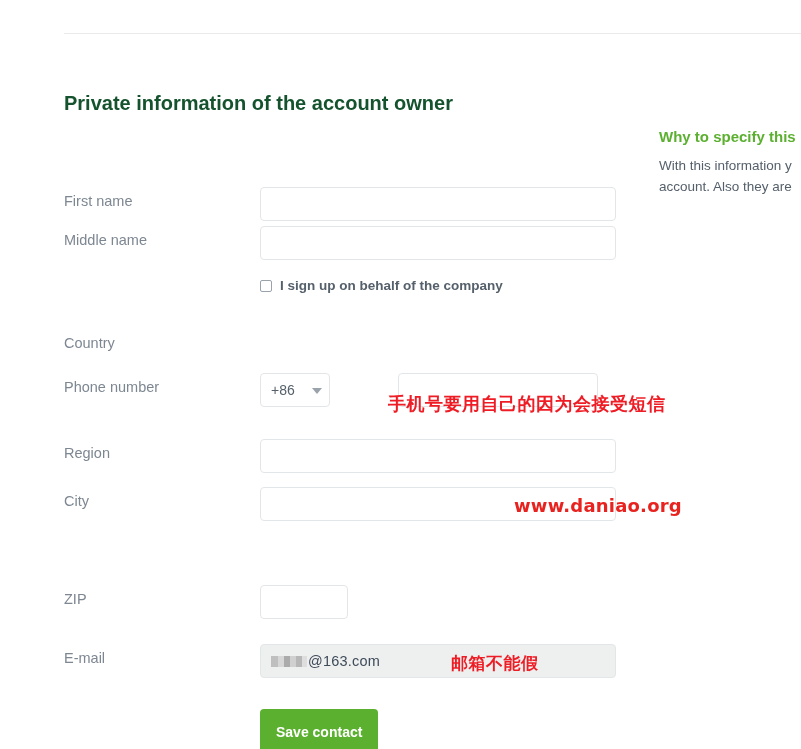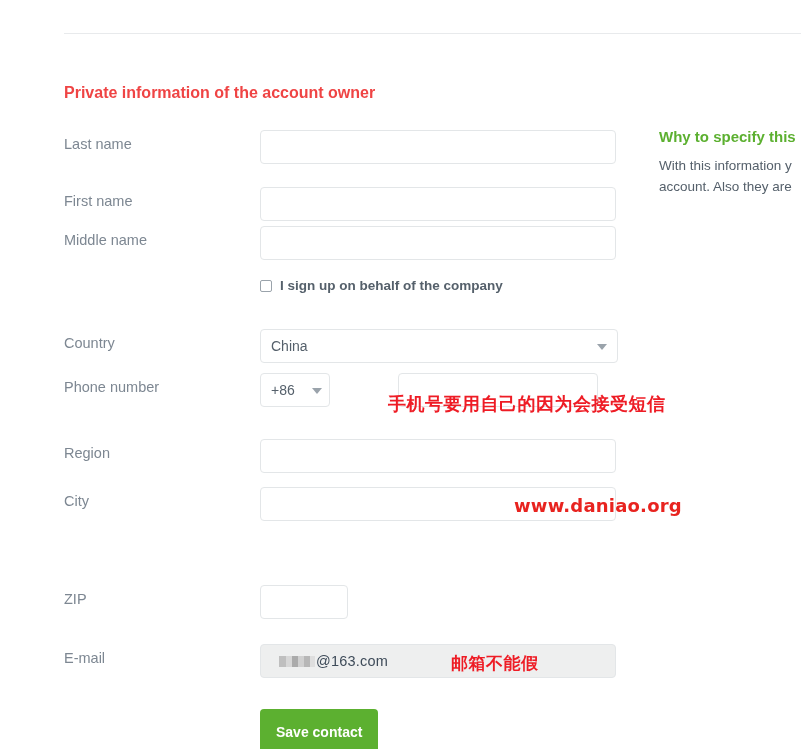--- a/index.html
+++ b/index.html
@@ -39,24 +39,24 @@
     top: 33px;
     width: 737px;
     height: 1px;
     background: #e8eaec;
   }
 
   
   .section-heading {
     position: absolute;
     left: 64px;
-    top: 84px;
-    font-size: 16px;
-    font-weight: bold;
-    color: #ef4444;
+    top: 92px;
+    font-size: 20px;
+    font-weight: bold;
+    color: #14532d;
     white-space: nowrap;
   }
 
   
   .form-row {
     position: absolute;
     left: 64px;
     width: 620px;
     height: 34px;
   }
@@ -202,21 +202,21 @@
     left: 196px;
     top: 0;
     width: 356px;
     height: 34px;
     box-sizing: border-box;
     border: 1px solid #e3e6e8;
     border-radius: 4px;
     background: #eeefef;
     display: flex;
     align-items: center;
-    padding: 0 18px;
+    padding: 0 10px;
     overflow: hidden;
   }
   .mask-block {
     display: inline-block;
     width: 36px;
     height: 11px;
     margin-right: 1px;
     background:
       linear-gradient(90deg,
         #bdbdbd 0 7px, #d6d6d6 7px 13px, #a8a8a8 13px 19px,
@@ -273,46 +273,38 @@
 </head>
 <body>
 
 <div class="page">
 
   <div class="page-title">Order checkout</div>
   <div class="title-rule"></div>
 
   <div class="section-heading">Private information of the account owner</div>
 
-  <div class="form-row" style="top:130px;">
-    <div class="field-label">Last name</div>
-    <input class="text-input" type="text" value="" style="">
-  </div>
 
   <div class="form-row" style="top:187px;">
     <div class="field-label">First name</div>
     <input class="text-input" type="text" value="" style="">
   </div>
 
   <div class="form-row" style="top:226px;">
     <div class="field-label">Middle name</div>
     <input class="text-input" type="text" value="" style="">
   </div>
 
   <div class="checkbox-row">
     <span class="checkbox-box"></span>
     <span class="checkbox-label">I sign up on behalf of the company</span>
   </div>
 
   <div class="form-row" style="top:329px;">
     <div class="field-label">Country</div>
-    <div class="select-box">
-      <span>China</span>
-      <span class="select-arrow"></span>
-    </div>
   </div>
 
   <div class="form-row" style="top:373px;">
     <div class="field-label">Phone number</div>
     <div class="select-box code">
       <span>+86</span>
       <span class="select-arrow"></span>
     </div>
     <input class="phone-input" type="text" value="" style="">
   </div>

